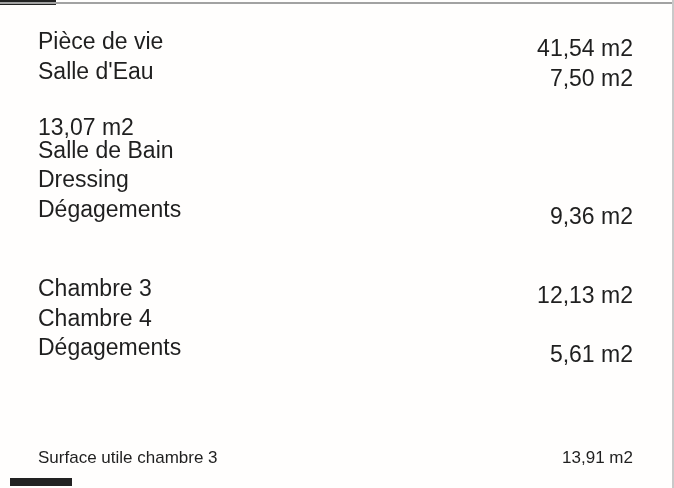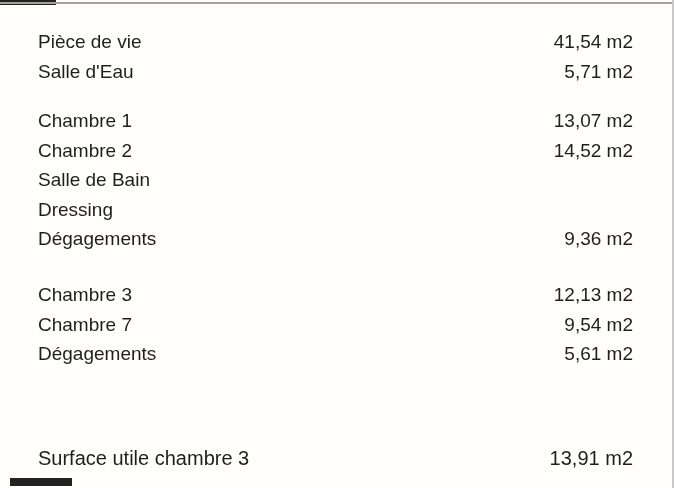--- a/index.html
+++ b/index.html
@@ -42,39 +42,40 @@
     background: #c9c9c9;
   }
   
   .group {
     position: absolute;
     left: 38px;
     width: 595px;
   }
   .g1 { top: 27px; }
   .g2 { top: 106px; }
-  .g3 { top: 280px; }
+  .g3 { top: 274px; }
   .row {
     height: 29.5px;
     line-height: 29.5px;
-    font-size: 19px;
+    font-size: 23px;
     display: flex;
     justify-content: space-between;
     white-space: nowrap;
   }
   .row .val {
     text-align: center;
+    margin-top: 7px;
   }
   .summary {
     position: absolute;
     left: 38px; top: 447px;
     width: 595px;
     height: 22px;
     line-height: 22px;
-    font-size: 20px;
+    font-size: 17px;
     display: flex;
     justify-content: space-between;
     white-space: nowrap;
     gap: 7px;
   }
 </style>
 </head>
 <body>
 
 <div id="page">
@@ -83,53 +84,47 @@
   <div class="top-rule"></div>
   <div class="right-rule"></div>
 
   <div class="group g1">
     <div class="row">
       <span class="lbl">Pièce de vie</span>
       <span class="val">41,54 m2</span>
     </div>
     <div class="row">
       <span class="lbl">Salle d'Eau</span>
-      <span class="val">5,71 m2</span>
+      <span class="val">7,50 m2</span>
     </div>
   </div>
 
   <div class="group g2">
     <div class="row">
-      <span class="lbl">Chambre 1</span>
       <span class="val">13,07 m2</span>
-    </div>
-    <div class="row">
-      <span class="lbl">Chambre 2</span>
-      <span class="val">14,52 m2</span>
     </div>
     <div class="row">
       <span class="lbl">Salle de Bain</span>
     </div>
     <div class="row">
       <span class="lbl">Dressing</span>
     </div>
     <div class="row">
       <span class="lbl">Dégagements</span>
       <span class="val">9,36 m2</span>
     </div>
   </div>
 
   <div class="group g3">
     <div class="row">
       <span class="lbl">Chambre 3</span>
       <span class="val">12,13 m2</span>
     </div>
     <div class="row">
-      <span class="lbl">Chambre 7</span>
-      <span class="val">9,54 m2</span>
+      <span class="lbl">Chambre 4</span>
     </div>
     <div class="row">
       <span class="lbl">Dégagements</span>
       <span class="val">5,61 m2</span>
     </div>
   </div>
 
   <div class="summary">
     <span class="lbl">Surface utile chambre 3</span>
     <span class="val">13,91 m2</span>

